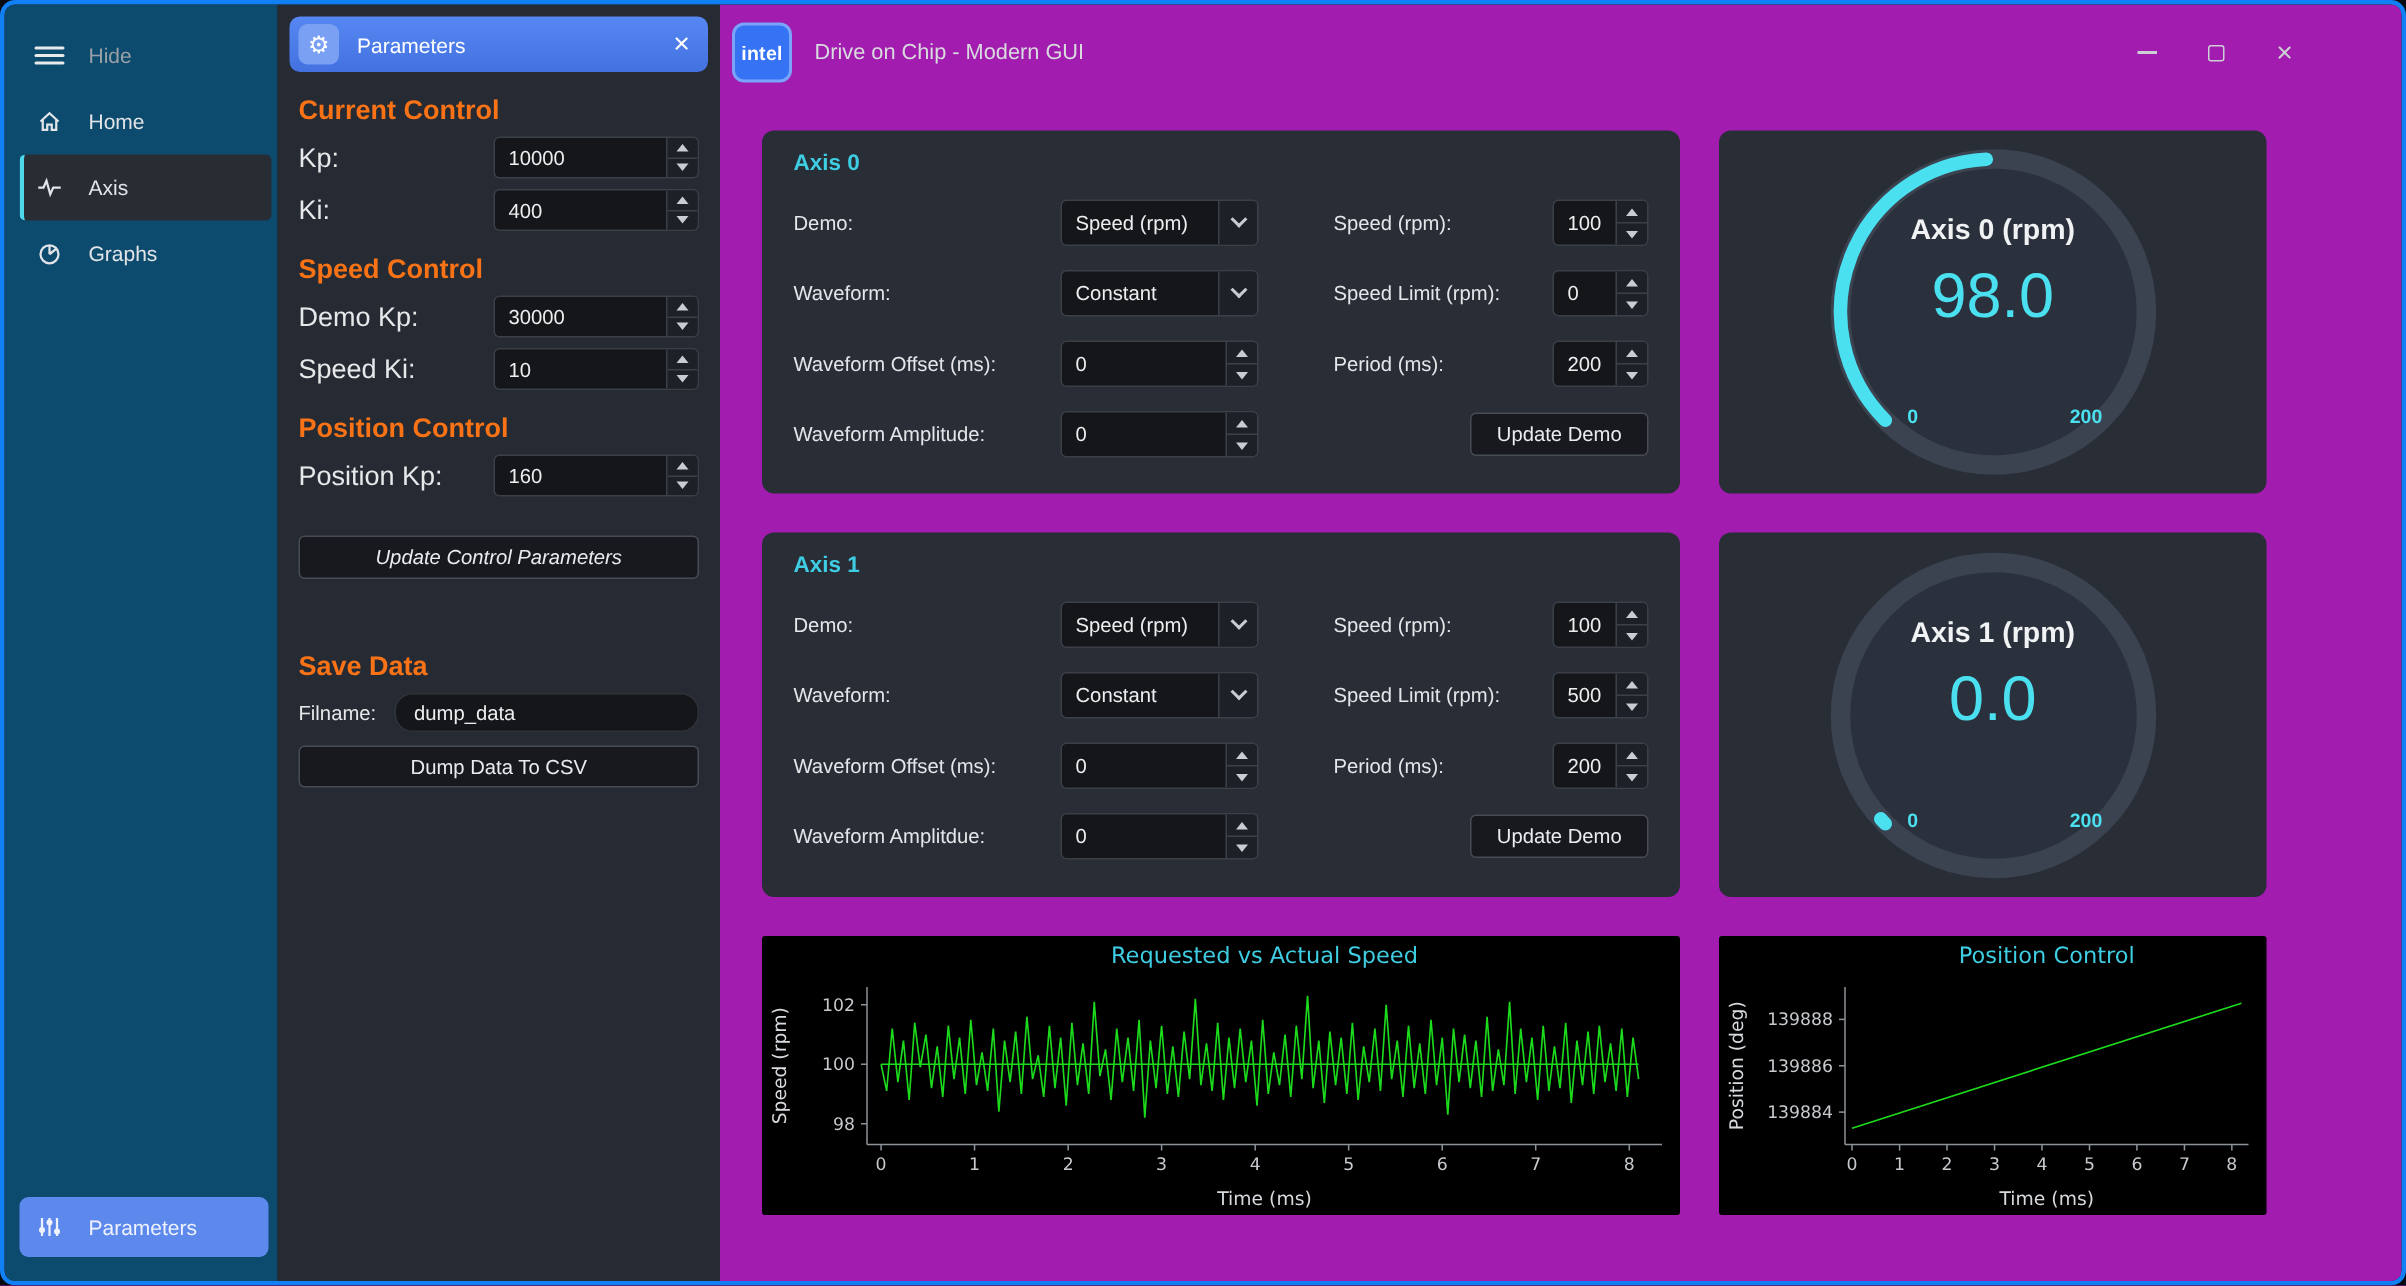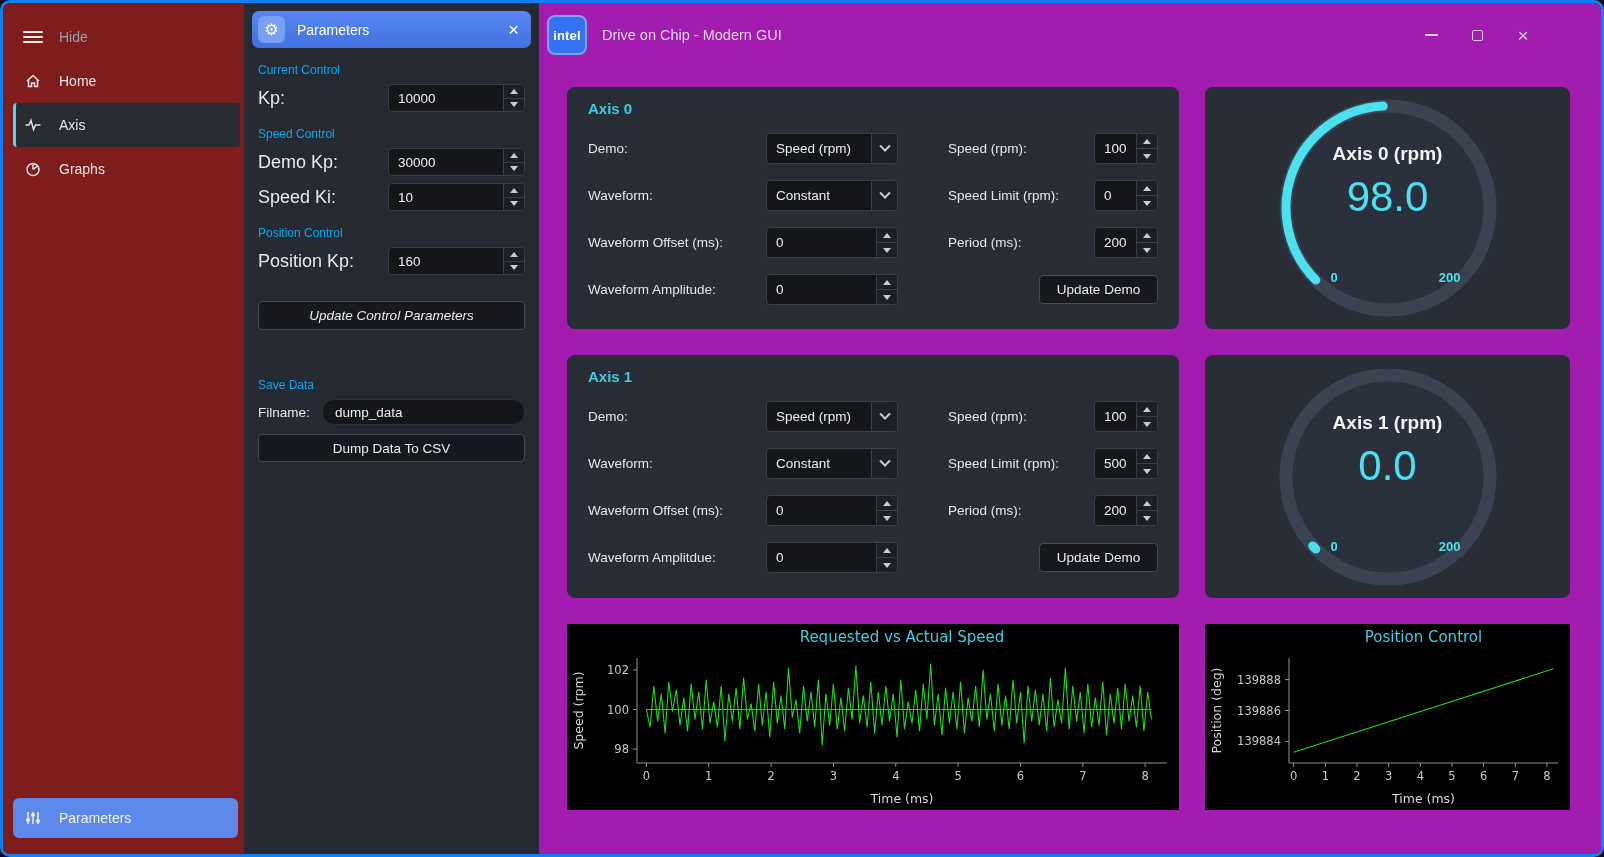--- a/index.html
+++ b/index.html
@@ -12,21 +12,21 @@
   .window {
     width: 1604px; height: 857px;
     border: 3px solid #1180f5;
     border-radius: 10px;
     background: #1f242c;
     display: flex;
     overflow: hidden;
   }
   
   .sidebar {
-    width: 241px; background: #7f1d1d;
+    width: 182px; background: #0c4a6e;
     display: flex; flex-direction: column;
     padding: 12px 4px 16px 10px;
     flex-shrink: 0;
   }
   .side-item {
     height: 44px; display: flex; align-items: center; gap: 16px;
     padding-left: 10px; color: #e2e4e7; font-size: 14px;
     border-radius: 4px; cursor: default; flex-shrink: 0;
   }
   .side-item .side-icon { width: 20px; display: flex; justify-content: center; }
@@ -51,21 +51,21 @@
     flex-shrink: 0;
   }
   .gear-badge {
     width: 27px; height: 27px; border-radius: 6px; background: #7aa0f4;
     display: flex; align-items: center; justify-content: center;
     color: #fff; font-size: 16px;
   }
   .params-title { color: #fff; font-size: 14px; }
   .params-close { margin-left: auto; color: #fff; font-size: 19px; line-height: 1; cursor: default; }
   .params-body { padding: 0 6px; }
-  .section-heading { color: #0ea5e9; font-weight: normal; font-size: 12px; margin: 15px 0 7px 0; }
+  .section-heading { color: #f97316; font-weight: bold; font-size: 18px; margin: 15px 0 7px 0; }
   .p-row { display: flex; align-items: center; margin-bottom: 7px; }
   .p-label { flex: 1; font-size: 18px; color: #e6e8ea; }
   .p-row .spin { width: 137px; height: 28px; }
   .btn-dark {
     background: #17191e; border: 1px solid #474c54; border-radius: 4px;
     color: #e9ebed; font-size: 13.5px; font-family: inherit; cursor: default;
     display: flex; align-items: center; justify-content: center;
   }
   .update-params-btn { width: 100%; height: 29px; margin-top: 26px; font-style: italic; }
   .dump-btn { width: 100%; height: 28px; margin-top: 9px; }
@@ -210,20 +210,34 @@
         </span>
       <span class="params-title">Parameters</span>
       <span class="params-close">×</span>
     </div>
     <div class="params-body">
       <div class="section-heading">Current Control</div>
       <div class="p-row">
         <span class="p-label">Kp:</span>
         <div class="spin">
           <span class="spin-val">10000</span>
+          <span class="spin-btns">
+            <span class="spin-btn">
+                <i class="tri-up"></i>
+              </span>
+            <span class="spin-btn">
+                <i class="tri-down"></i>
+              </span>
+          </span>
+        </div>
+      </div>
+      <div class="p-row">
+        <span class="p-label">Ki:</span>
+        <div class="spin">
+          <span class="spin-val">400</span>
           <span class="spin-btns">
             <span class="spin-btn">
                 <i class="tri-up"></i>
               </span>
             <span class="spin-btn">
                 <i class="tri-down"></i>
               </span>
           </span>
         </div>
       </div>

